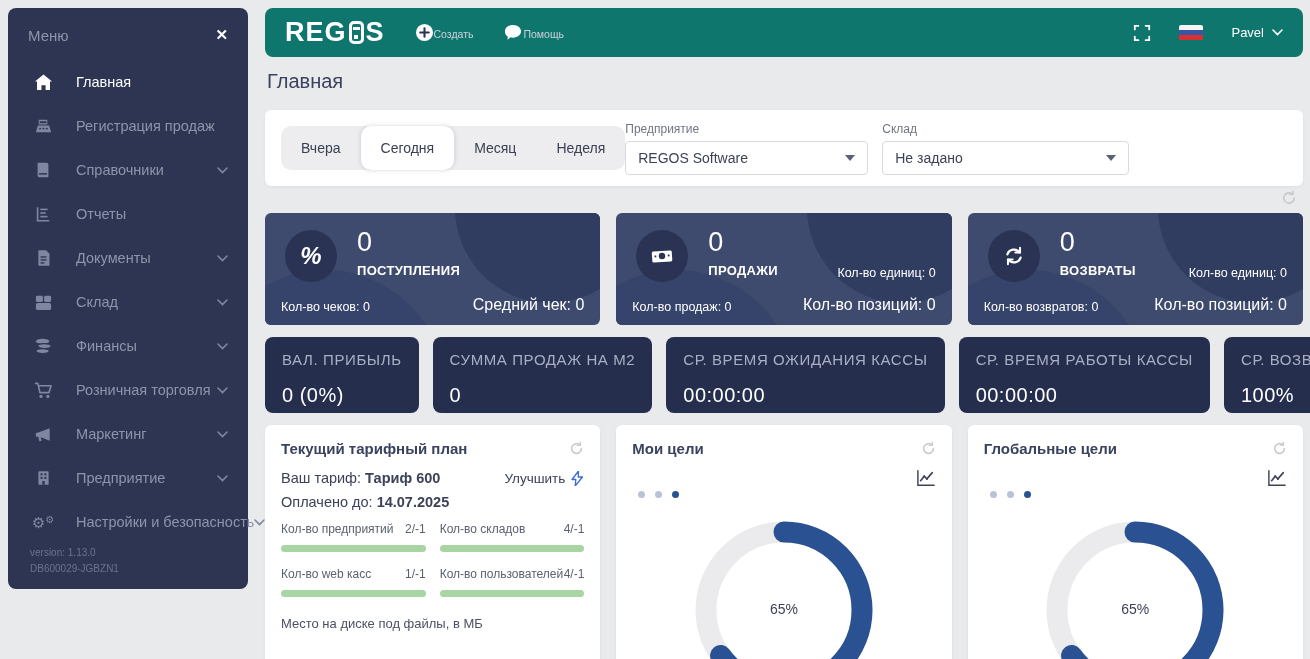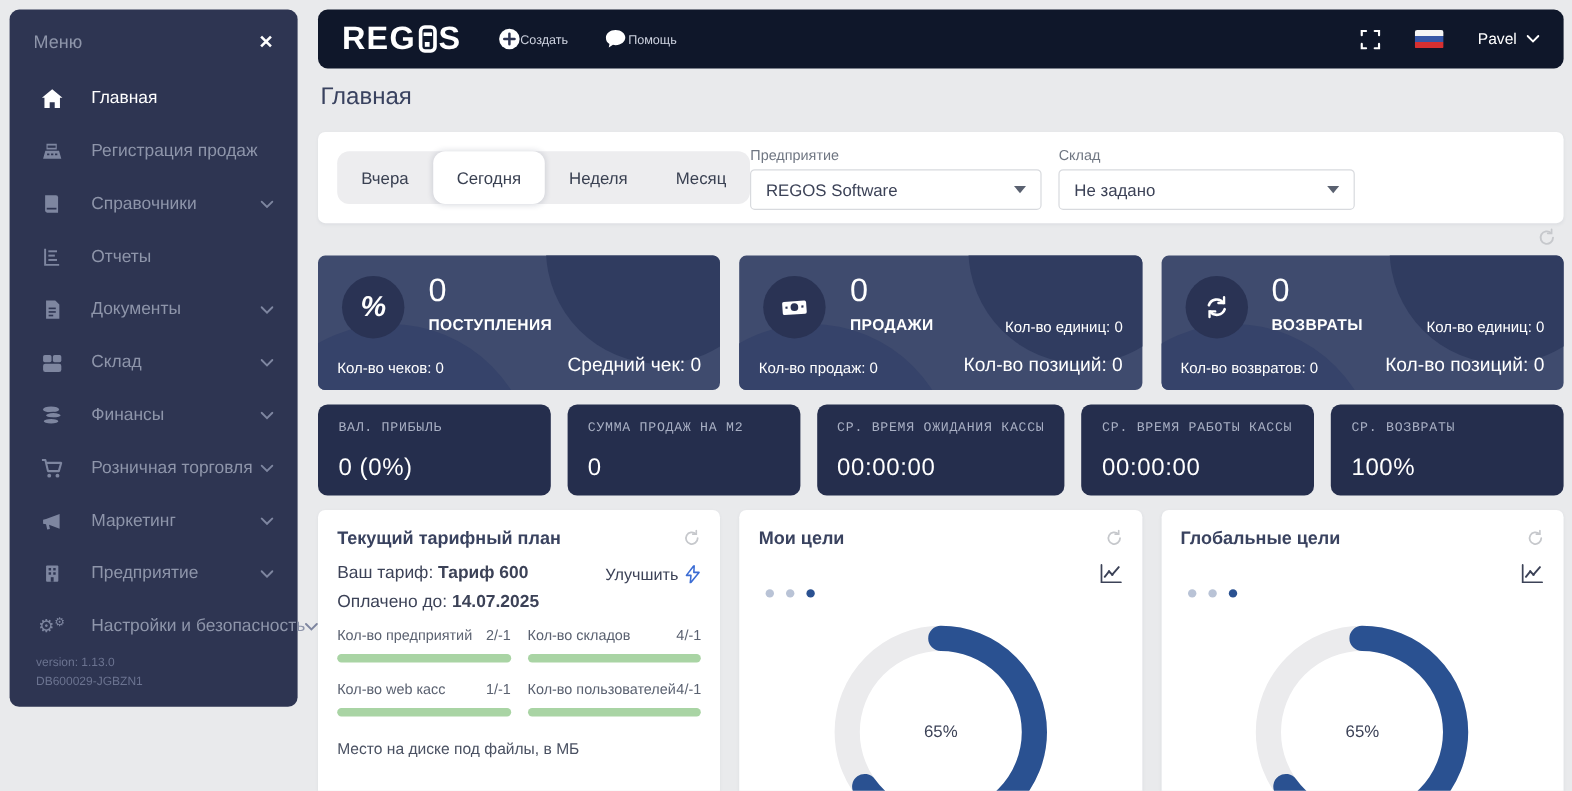--- a/index.html
+++ b/index.html
@@ -15,21 +15,21 @@
   .nav { margin-top:8px; }
   .nav-item { display:flex; align-items:center; height:44px; padding:0 20px 0 24px; cursor:pointer; font-size:14.5px; }
   .nav-item .nicon { width:22px; display:flex; justify-content:center; color:#7e86a0; flex:none; }
   .nav-item .nlabel { margin-left:22px; white-space:nowrap; }
   .nav-item .chev { margin-left:auto; color:#7e86a0; display:flex; }
   .nav-item.active { color:#ffffff; }
   .nav-item.active .nicon { color:#ffffff; }
   .sidebar-version { position:absolute; left:22px; bottom:12px; font-size:10px; color:#6b7390; line-height:1.6; }
 
   
-  .topbar { position:absolute; left:265px; top:8px; width:1038px; height:49px; background:#0f172a;
+  .topbar { position:absolute; left:265px; top:8px; width:1038px; height:49px; background:#0f766e;
             border-radius:8px; display:flex; align-items:center; padding:0 20px; color:#fff; }
   .logo { display:flex; align-items:center; font-weight:bold; font-size:27px; letter-spacing:1px; color:#fff; }
   .logo-o { width:15px; height:23px; border:3.5px solid #fff; border-radius:5px; position:relative; display:inline-block; margin:0 2px; }
   .logo-o::before { content:''; position:absolute; top:3px; left:1px; right:1px; height:3px; background:#fff; }
   .logo-o::after { content:''; position:absolute; bottom:2px; left:50%; transform:translateX(-50%); width:4px; height:4px; background:#fff; }
   .topbar-action { display:flex; flex-direction:row; align-items:center; margin-left:30px; cursor:pointer; }
   .topbar-action .alabel { font-size:10.5px; color:#ccd1de; margin-top:2px; }
   .topbar-right { margin-left:auto; display:flex; align-items:center; gap:28px; }
   .flag { width:24px; height:16px; border-radius:2px; overflow:hidden; display:flex; flex-direction:column; cursor:pointer; }
   .flag div { flex:1; }
@@ -63,21 +63,21 @@
   .kpi-icon .pct { font-size:24px; font-weight:bold; font-style:italic; }
   .kpi-value { position:absolute; left:92px; top:14px; font-size:27px; }
   .kpi-label { position:absolute; left:92px; top:50px; font-size:13px; font-weight:bold; letter-spacing:.3px; }
   .kpi-topright { position:absolute; right:16px; top:53px; font-size:12.5px; }
   .kpi-bl { position:absolute; left:16px; bottom:11px; font-size:12.5px; }
   .kpi-br { position:absolute; right:16px; bottom:11px; font-size:16px;margin-left:12px; }
 
   
   .tile-row { position:absolute; left:265px; top:337px; width:1038px; display:flex; gap:14px; }
   .tile { flex:1; height:76px; background:#252e4d; border-radius:8px; padding:14px 17px; }
-  .tile-label { font-size:11px; color:#a9b0c4; letter-spacing:.6px; white-space:nowrap;font-family:Liberation Mono, monospace; }
+  .tile-label { font-size:15px; color:#a9b0c4; letter-spacing:.6px; white-space:nowrap; }
   .tile-value { font-size:20px; color:#fff; margin-top:16px; letter-spacing:.5px; }
 
   
   .bottom-row { position:absolute; left:265px; top:425px; width:1038px; display:flex; gap:16px; }
   .bcard { flex:1; height:310px; background:#fff; border-radius:6px; box-shadow:0 1px 3px rgba(40,50,80,.06);
            padding:15px 16px; position:relative; }
   .bcard-header { display:flex; justify-content:space-between; align-items:center; }
   .bcard-title { font-size:15px; font-weight:bold; color:#39425f; }
   .refresh-icon { color:#c6c8cc; cursor:pointer; display:flex; }
 
@@ -317,22 +317,22 @@
     </span>
   </div>
 </div>
 
 <div class="page-title">Главная</div>
 
 <div class="filter-card">
   <div class="segment">
     <div class="seg-btn">Вчера</div>
     <div class="seg-btn active">Сегодня</div>
+    <div class="seg-btn">Месяц</div>
     <div class="seg-btn">Неделя</div>
-    <div class="seg-btn">Месяц</div>
   </div>
   <div class="select-group">
     <span class="select-label">Предприятие</span>
     <div class="select-box">
       <span>REGOS Software</span>
       <span class="select-caret"></span>
     </div>
   </div>
   <div class="select-group warehouse">
     <span class="select-label">Склад</span>

